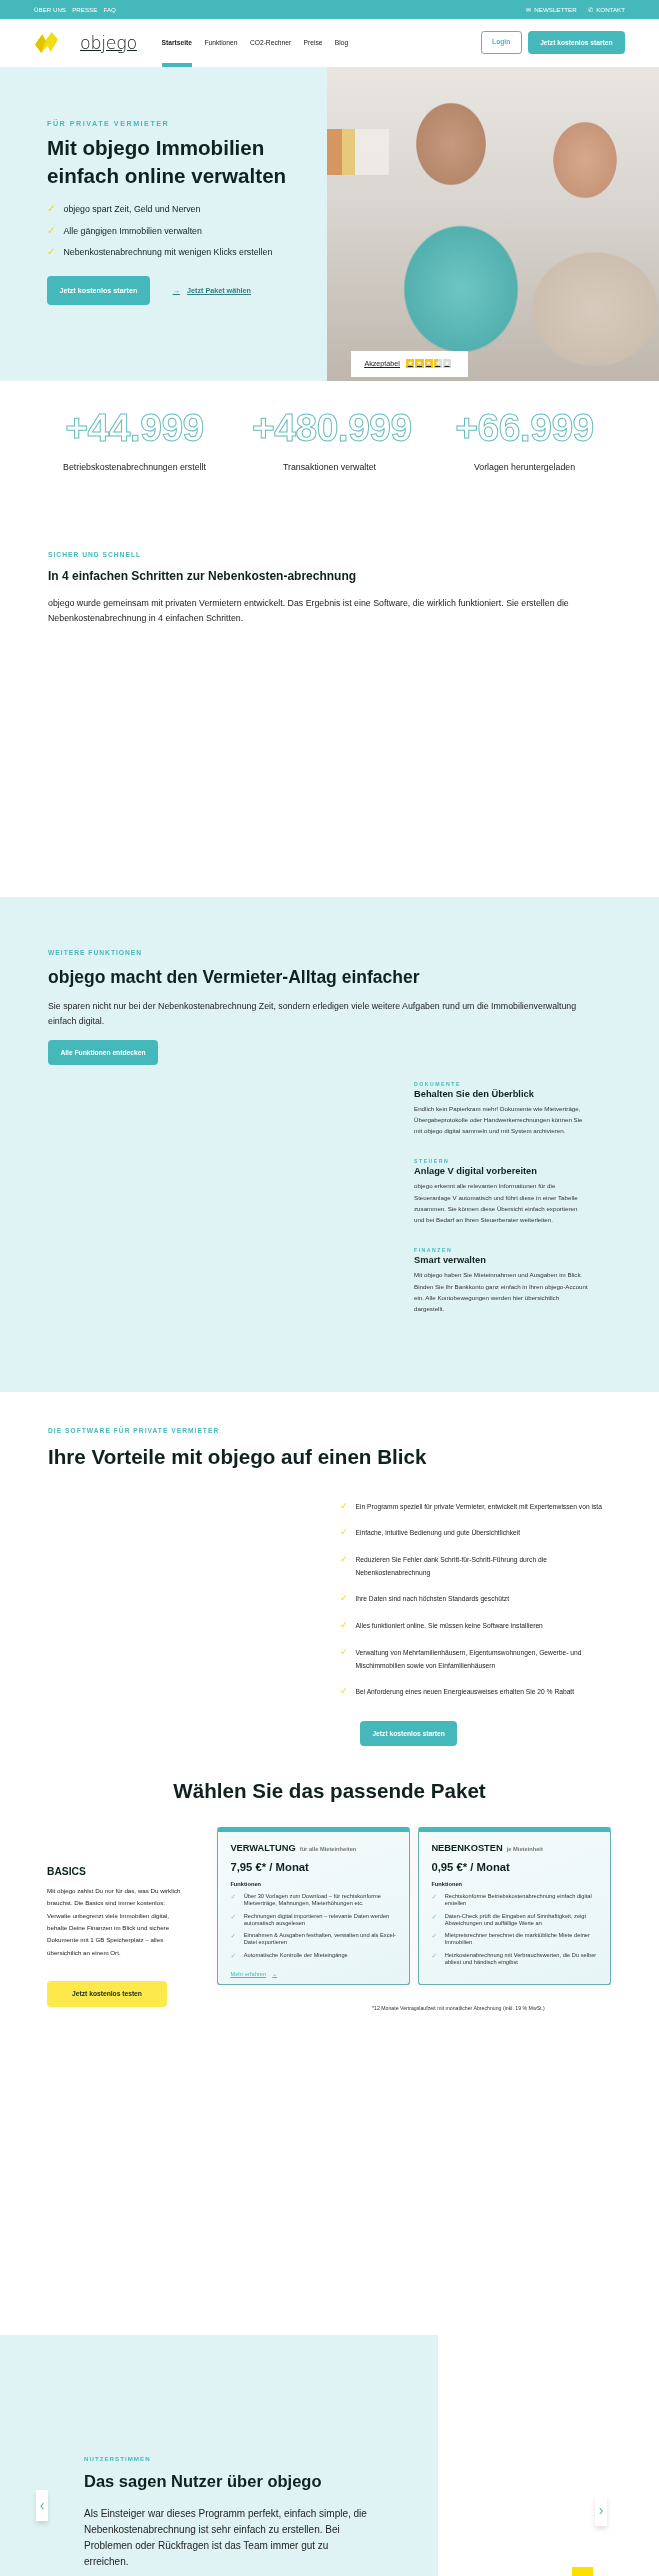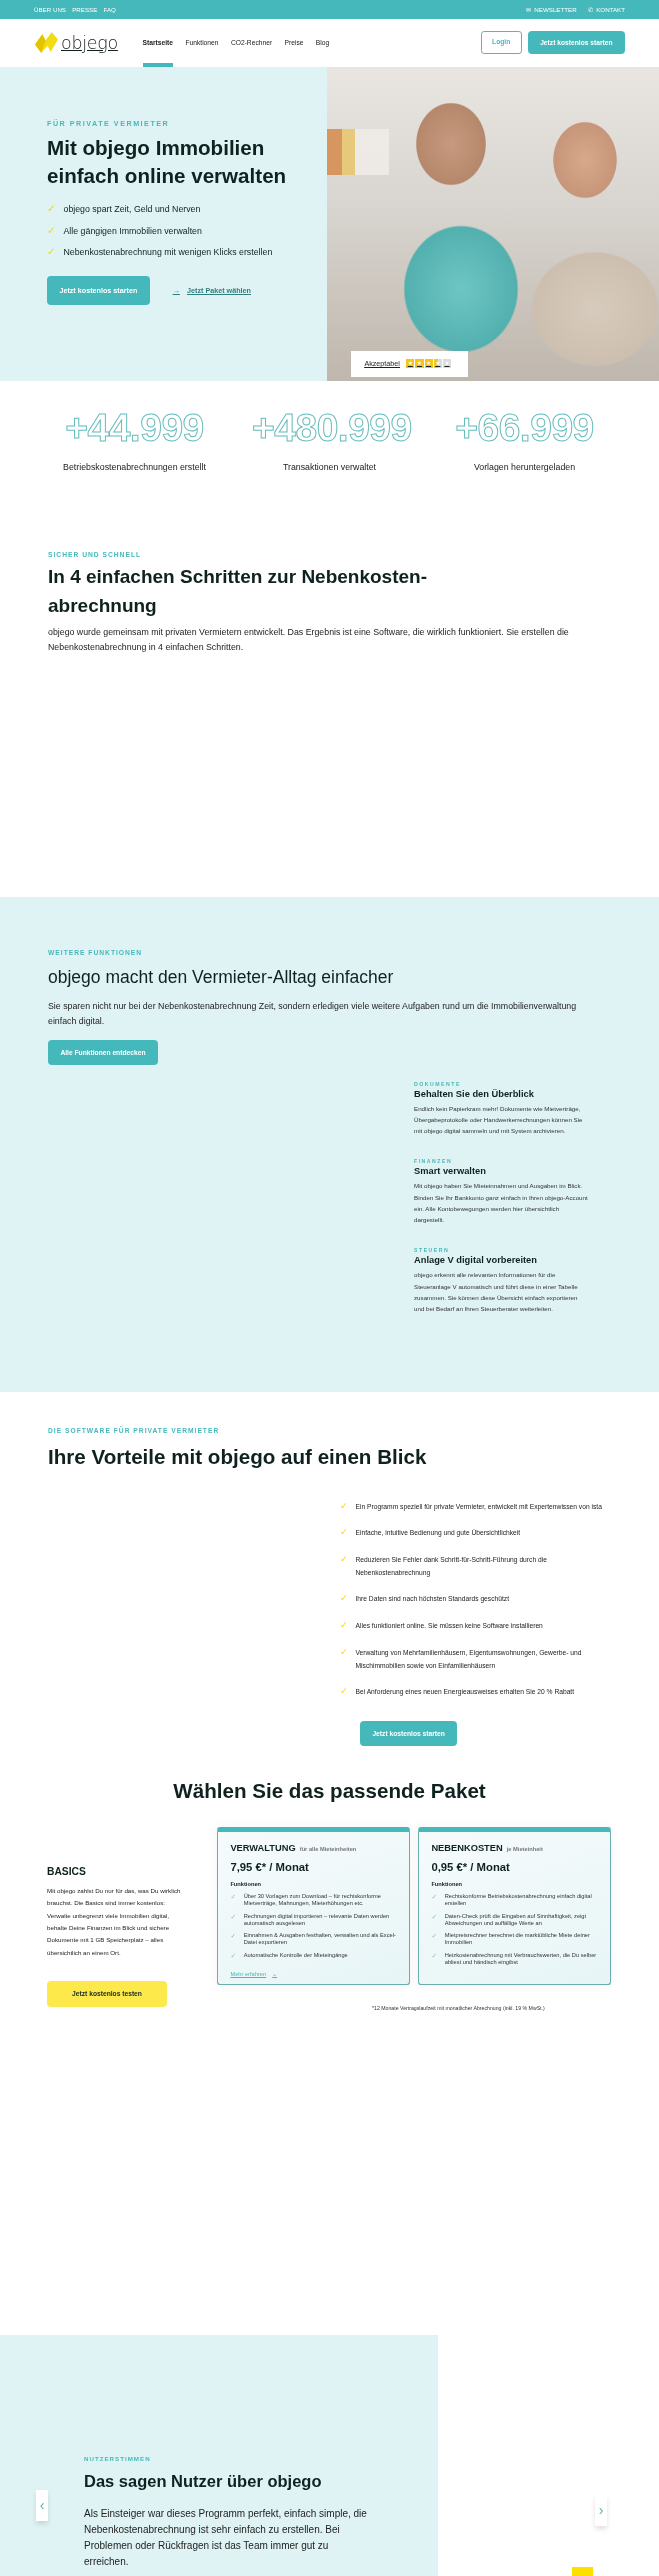--- a/index.html
+++ b/index.html
@@ -12,21 +12,21 @@
 
   
   .topbar { height: 18.5px; background: #45b8bb; color: #fff; display: flex; align-items: center; justify-content: space-between; padding: 0 34px; font-size: 6.2px; }
   .topbar .left, .topbar .right { display: flex; gap: 6.2px; align-items: center; }
   .topbar .right { gap: 11.3px; }
   .topbar a { text-decoration: none; color: #fff; text-transform: uppercase; }
   .topbar .ico { display: inline-block; margin-right: 3.1px; }
 
   
   .header { height: 48px; display: flex; align-items: center; padding: 0 34px; position: relative; background: #fff; }
-  .logo { display: flex; align-items: center; gap: 2px; }
+  .logo { display: flex; align-items: center; gap: 21px; }
   .logo-mark { width: 25px; height: 23px; }
   .logo-text { font-size: 17.5px; color: #222; font-family: "DejaVu Sans", sans-serif; font-weight: 300; letter-spacing: -0.3px; }
   .nav { display: flex; gap: 0; margin-left: 18.5px; height: 48px; align-items: center; }
   .nav a { font-size: 6.7px; color: #222; text-decoration: none; padding: 0 6.2px; height: 48px; line-height: 48px; position: relative; }
   .nav a.active { font-weight: 700; }
   .nav a.active::after { content: ""; position: absolute; left: 6.2px; right: 6.2px; bottom: 0; height: 3.1px; background: #45b8bb; }
   .header-actions { margin-left: auto; display: flex; gap: 6.2px; align-items: center; }
   .header-actions .btn-outline { height: 23px; line-height: 20.6px; padding: 0 10.3px; }
   .header-actions .btn-primary { height: 23px; line-height: 23px; padding: 0 12.4px; }
 
@@ -58,26 +58,26 @@
   .star.empty { background: #dcdcdc; }
 
   
   .stats { height: 155px; display: flex; justify-content: space-between; padding: 0 57px; padding-top: 26px; }
   .stat { text-align: center; width: 155px; }
   .stat .num { font-size: 39px; font-weight: 700; color: #fff; -webkit-text-stroke: 1px #66bcbc; line-height: 41px; letter-spacing: -0.5px; }
   .stat .lbl { font-size: 8.8px; line-height: 16.5px; color: #222; margin-top: 11.3px; }
 
   
   .steps { padding: 15.5px 48px 0; height: 567px; }
-  .steps h2 { font-size: 19px; line-height: 29px; font-weight: 800; margin-top: 4.1px; width: 464px; }
+  .steps h2 { font-size: 12px; line-height: 29px; font-weight: 800; margin-top: 4.1px; width: 464px; }
   .steps p { font-size: 8.8px; line-height: 14.4px; margin-top: 5.2px; width: 536px; color: #222; }
 
   
   .features { background: #dff3f5; height: 495px; padding: 52px 48px 0; position: relative; margin-top: -206px; }
-  .features h2 { font-size: 17.5px; line-height: 23px; font-weight: 400; margin-top: 10.3px; }
+  .features h2 { font-size: 17.5px; line-height: 23px; font-weight: 700; margin-top: 10.3px; }
   .features p.lead { font-size: 8.8px; line-height: 14.4px; margin-top: 10.3px; width: 556px; color: #222; }
   .features .btn-primary { margin-top: 12.4px; height: 25px; line-height: 25px; }
   .feature-list { position: absolute; left: 414px; top: 184px; width: 175px; }
   .feature { margin-bottom: 21.6px; }
   .feature .eyebrow { font-size: 5.2px; letter-spacing: 1.5px; }
   .feature h3 { font-size: 9.3px; font-weight: 800; margin-top: 2.1px; }
   .feature p { font-size: 6.2px; line-height: 11.3px; color: #333; margin-top: 4.1px; }
 
   
   .advantages { padding: 35px 48px 0; height: 428px; position: relative; }
@@ -223,28 +223,28 @@
   <h2>objego macht den Vermieter-Alltag einfacher</h2>
   <p class="lead">Sie sparen nicht nur bei der Nebenkostenabrechnung Zeit, sondern erledigen viele weitere Aufgaben rund um die Immobilienverwaltung einfach digital.</p>
   <a href="#" class="btn-primary">Alle Funktionen entdecken</a>
   <div class="feature-list">
     <div class="feature">
       <div class="eyebrow">DOKUMENTE</div>
       <h3>Behalten Sie den Überblick</h3>
       <p>Endlich kein Papierkram mehr! Dokumente wie Mietverträge, Übergabeprotokolle oder Handwerkerrechnungen können Sie mit objego digital sammeln und mit System archivieren.</p>
     </div>
     <div class="feature">
+      <div class="eyebrow">STEUERN</div>
+      <h3>Anlage V digital vorbereiten</h3>
+      <p>objego erkennt alle relevanten Informationen für die Steueranlage V automatisch und führt diese in einer Tabelle zusammen. Sie können diese Übersicht einfach exportieren und bei Bedarf an Ihren Steuerberater weiterleiten.</p>
+    </div>
+    <div class="feature">
       <div class="eyebrow">FINANZEN</div>
       <h3>Smart verwalten</h3>
       <p>Mit objego haben Sie Mieteinnahmen und Ausgaben im Blick. Binden Sie Ihr Bankkonto ganz einfach in Ihren objego-Account ein. Alle Kontobewegungen werden hier übersichtlich dargestellt.</p>
-    </div>
-    <div class="feature">
-      <div class="eyebrow">STEUERN</div>
-      <h3>Anlage V digital vorbereiten</h3>
-      <p>objego erkennt alle relevanten Informationen für die Steueranlage V automatisch und führt diese in einer Tabelle zusammen. Sie können diese Übersicht einfach exportieren und bei Bedarf an Ihren Steuerberater weiterleiten.</p>
     </div>
   </div>
 </section>
 
 <section class="advantages">
   <div class="eyebrow">DIE SOFTWARE FÜR PRIVATE VERMIETER</div>
   <h2>Ihre Vorteile mit objego auf einen Blick</h2>
   <ul class="adv-list">
     <li>
         <span class="check">✓</span>

